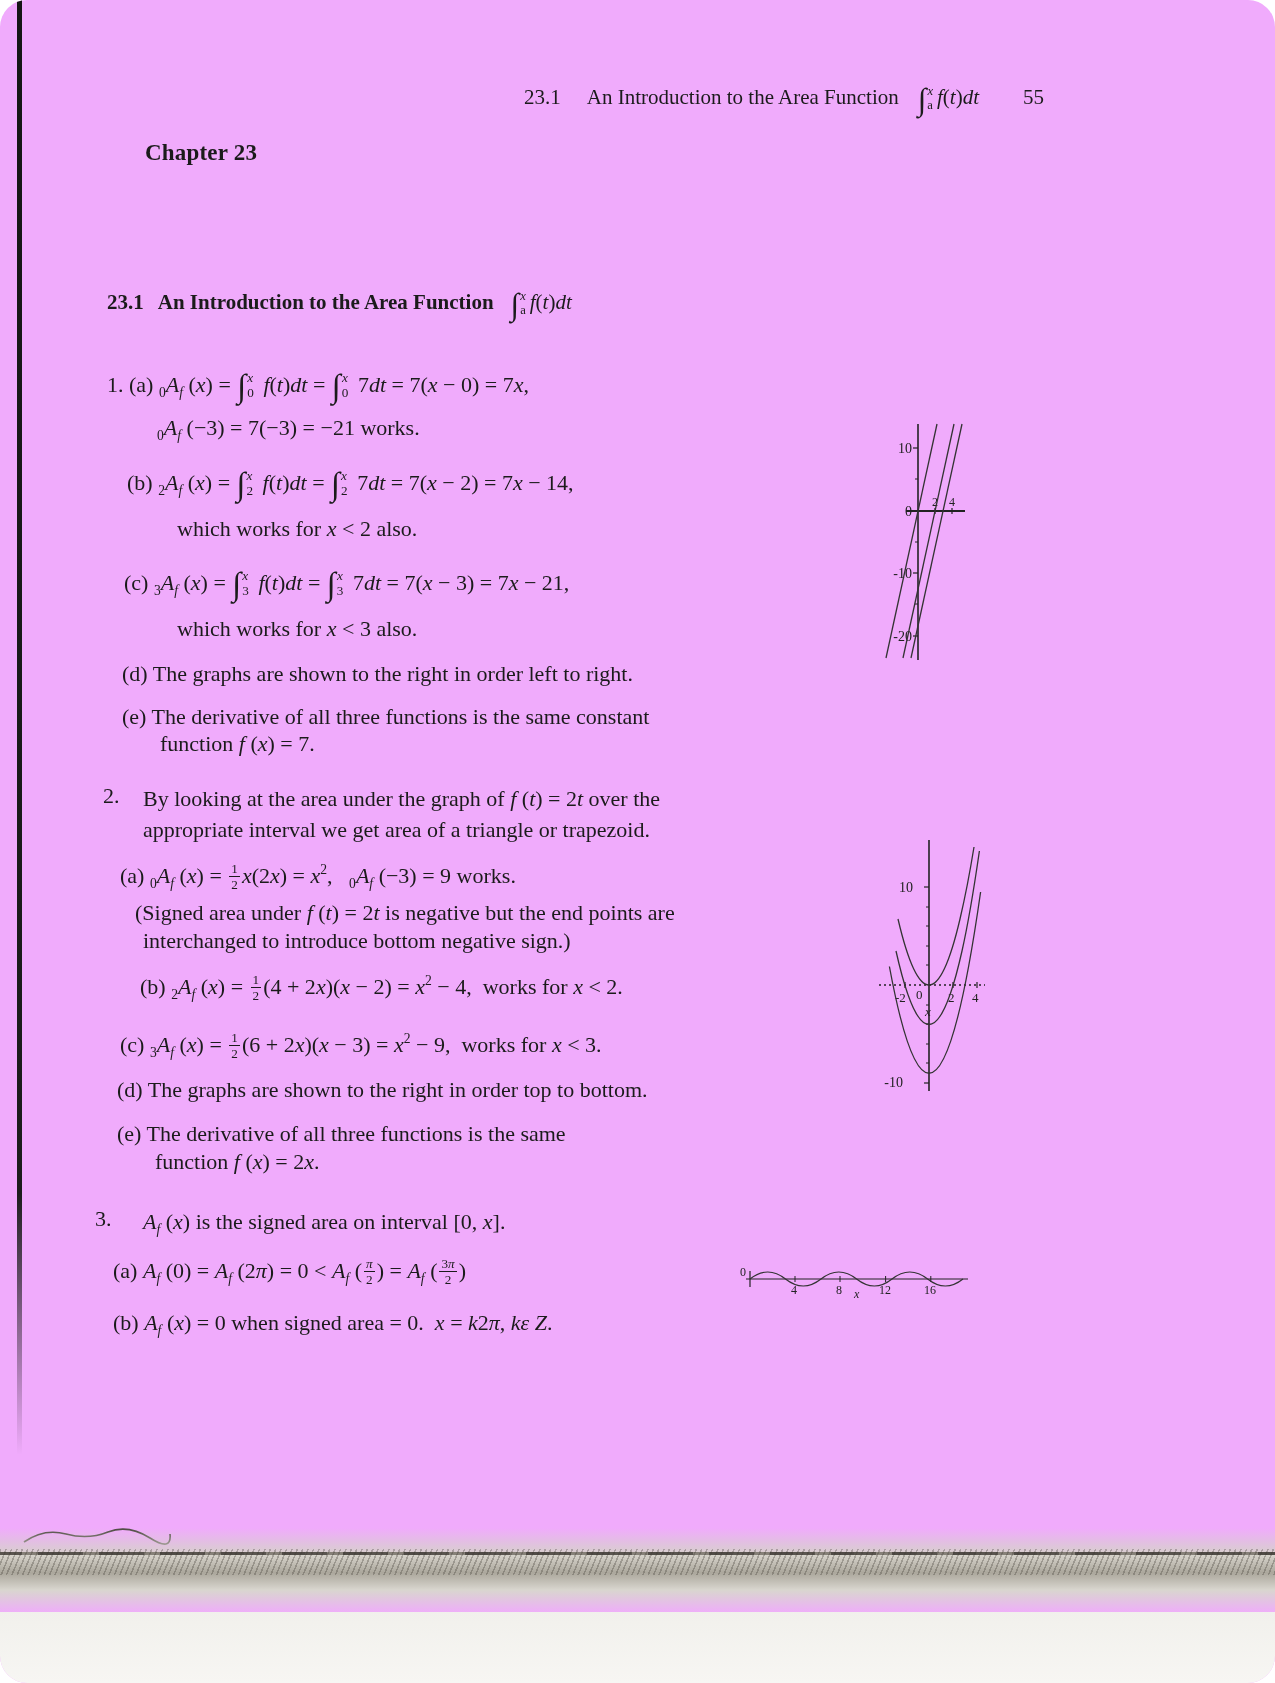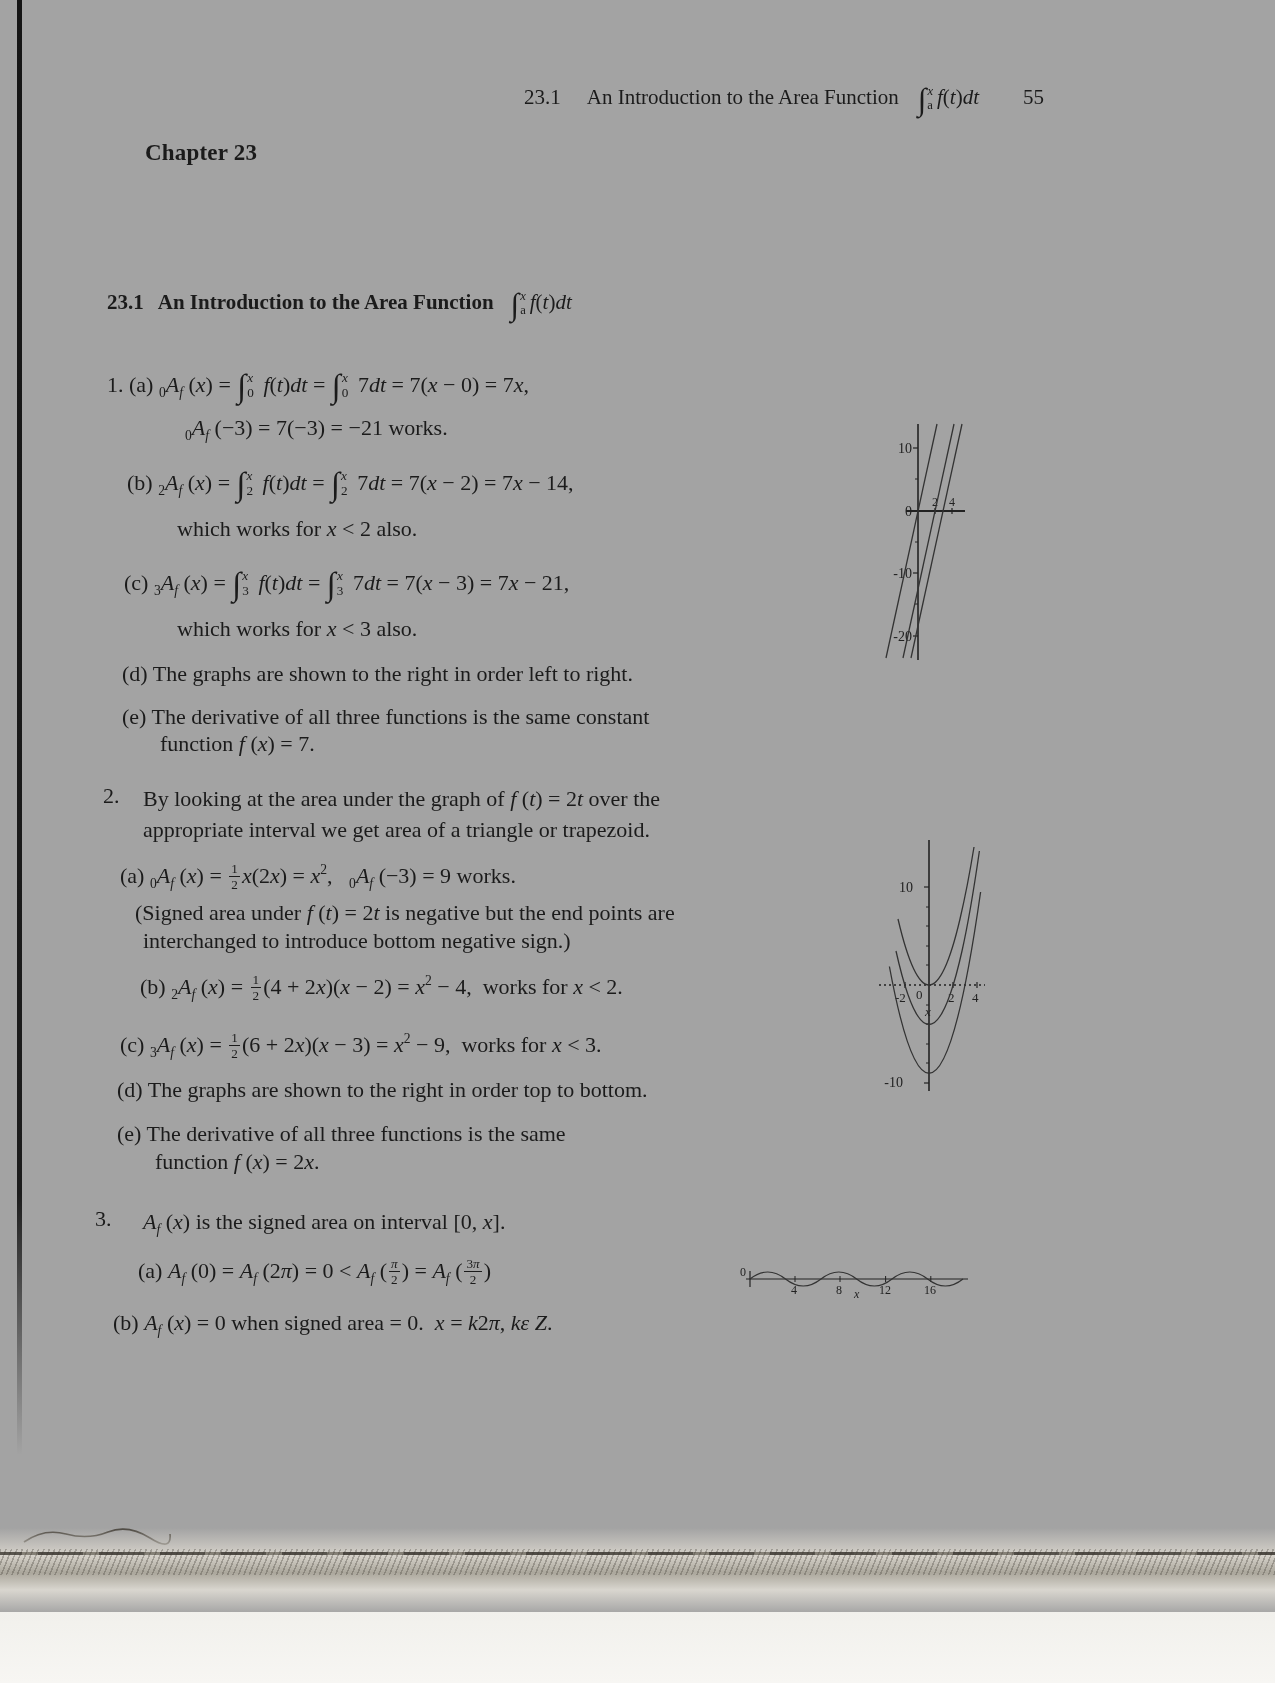--- a/index.html
+++ b/index.html
@@ -1,20 +1,21 @@
 <!DOCTYPE html>
 <html><head>
 <meta charset="utf-8">
 <style>
   html,body{margin:0;padding:0;background:#ffffff;}
   .page{
     position:relative;width:1275px;height:1683px;margin:0 auto;
-    background:#a3a3a3;overflow:hidden;
+    background:#f0abfc;overflow:hidden;
     font-family:"Liberation Serif","DejaVu Serif",serif;
     color:#1b1b1b;
+    border-radius:27px;
   }
   .abs{position:absolute;}
   
   .hdr{top:84px;left:524px;width:640px;font-size:21px;display:flex;align-items:baseline;white-space:nowrap;}
   .hdr .num{margin-right:26px;}
   .hdr .frm{margin-left:18px;}
   .hdr .pg{margin-left:44px;}
   
   .chapter{top:140px;left:112px;font-size:23px;font-weight:bold;letter-spacing:.2px;margin-left:33px;}
   .title{top:198px;left:110px;font-size:41px;font-weight:bold;letter-spacing:-0.4px;white-space:nowrap;}
@@ -65,21 +66,21 @@
 
   <div class="abs chapter">Chapter 23</div>
 
   <div class="abs sect">
     <span class="snum">23.1</span>
     <span>An Introduction to the Area Function</span>
     <span class="frm"><span class="int">∫</span><sup class="iu">x</sup><sub class="il">a</sub><i>f</i>(<i>t</i>)<i>dt</i></span>
   </div>
 
   <div class="abs ln" style="top:370px;left:107px;">1. (a) <sub>0</sub><i>A<sub>f</sub></i> (<i>x</i>) = <span class="int">∫</span><sup class="iu">x</sup><sub class="il">0</sub> <i>f</i>(<i>t</i>)<i>dt</i> = <span class="int">∫</span><sup class="iu">x</sup><sub class="il">0</sub> 7<i>dt</i> = 7(<i>x</i> − 0) = 7<i>x</i>,</div>
-  <div class="abs ln" style="top:415px;left:157px;margin-left:28px;"><sub>0</sub><i>A<sub>f</sub></i> (−3) = 7(−3) = −21 works.</div>
+  <div class="abs ln" style="top:415px;left:157px;"><sub>0</sub><i>A<sub>f</sub></i> (−3) = 7(−3) = −21 works.</div>
   <div class="abs ln" style="top:468px;left:127px;">(b) <sub>2</sub><i>A<sub>f</sub></i> (<i>x</i>) = <span class="int">∫</span><sup class="iu">x</sup><sub class="il">2</sub> <i>f</i>(<i>t</i>)<i>dt</i> = <span class="int">∫</span><sup class="iu">x</sup><sub class="il">2</sub> 7<i>dt</i> = 7(<i>x</i> − 2) = 7<i>x</i> − 14,</div>
   <div class="abs ln" style="top:516px;left:177px;">which works for <i>x</i> &lt; 2 also.</div>
   <div class="abs ln" style="top:568px;left:124px;">(c) <sub>3</sub><i>A<sub>f</sub></i> (<i>x</i>) = <span class="int">∫</span><sup class="iu">x</sup><sub class="il">3</sub> <i>f</i>(<i>t</i>)<i>dt</i> = <span class="int">∫</span><sup class="iu">x</sup><sub class="il">3</sub> 7<i>dt</i> = 7(<i>x</i> − 3) = 7<i>x</i> − 21,</div>
   <div class="abs ln" style="top:616px;left:177px;">which works for <i>x</i> &lt; 3 also.</div>
   <div class="abs ln" style="top:661px;left:122px;">(d) The graphs are shown to the right in order left to right.</div>
   <div class="abs ln" style="top:704px;left:122px;">(e) The derivative of all three functions is the same constant</div>
   <div class="abs ln" style="top:731px;left:160px;">function <i>f</i> (<i>x</i>) = 7.</div>
 
   <svg class="abs" style="top:418px;left:860px;" width="115" height="245" viewBox="0 0 115 245">
     <line x1="58" y1="6" x2="58" y2="242" stroke="#222" stroke-width="1.6"></line>
@@ -141,21 +142,21 @@
     <text x="70" y="181" font-size="13" font-style="italic">x</text>
     <path d="M43,84 Q74,216 105,84 Q112.5,52 119,12" fill="none" stroke="#333" stroke-width="1.3"></path>
     <path d="M41,116 Q74,263 107,116 Q115.3,79 124.4,16" fill="none" stroke="#333" stroke-width="1.3"></path>
     <path d="M34.4,131.5 Q74,345 113.6,131.5 Q119.6,99 125.6,57" fill="none" stroke="#333" stroke-width="1.3"></path>
   </svg>
 
   <div class="abs numrow" style="top:1206px;left:95px;">
     <span class="pnum" style="width:48px;">3.</span>
     <span class="ptxt"><i>A<sub>f</sub></i> (<i>x</i>) is the signed area on interval [0, <i>x</i>].</span>
   </div>
-  <div class="abs ln" style="top:1256px;left:113px;margin-left:25px;">(a) <i>A<sub>f</sub></i> (0) = <i>A<sub>f</sub></i> (2<i>π</i>) = 0 &lt; <i>A<sub>f</sub></i> (<span class="frac"><span class="nu"><i>π</i></span><span class="de">2</span></span>) = <i>A<sub>f</sub></i> (<span class="frac"><span class="nu">3<i>π</i></span><span class="de">2</span></span>)</div>
+  <div class="abs ln" style="top:1256px;left:113px;">(a) <i>A<sub>f</sub></i> (0) = <i>A<sub>f</sub></i> (2<i>π</i>) = 0 &lt; <i>A<sub>f</sub></i> (<span class="frac"><span class="nu"><i>π</i></span><span class="de">2</span></span>) = <i>A<sub>f</sub></i> (<span class="frac"><span class="nu">3<i>π</i></span><span class="de">2</span></span>)</div>
   <div class="abs ln" style="top:1310px;left:113px;">(b) <i>A<sub>f</sub></i> (<i>x</i>) = 0 when signed area = 0.&nbsp;&nbsp;<i>x</i> = <i>k</i>2<i>π</i>, <i>k</i><i>ε</i> <i>Z</i>.</div>
 
   <svg class="abs" style="top:1252px;left:738px;" width="235" height="55" viewBox="0 0 235 55">
     <line x1="8" y1="27" x2="230" y2="27" stroke="#222" stroke-width="1.2"></line>
     <line x1="12" y1="19" x2="12" y2="35" stroke="#222" stroke-width="1.2"></line>
     <line x1="57" y1="24" x2="57" y2="30" stroke="#222" stroke-width="1"></line>
     <line x1="102" y1="24" x2="102" y2="30" stroke="#222" stroke-width="1"></line>
     <line x1="147.6" y1="24" x2="147.6" y2="30" stroke="#222" stroke-width="1"></line>
     <line x1="192.8" y1="24" x2="192.8" y2="30" stroke="#222" stroke-width="1"></line>
     <text x="2" y="24" font-size="12">0</text>

